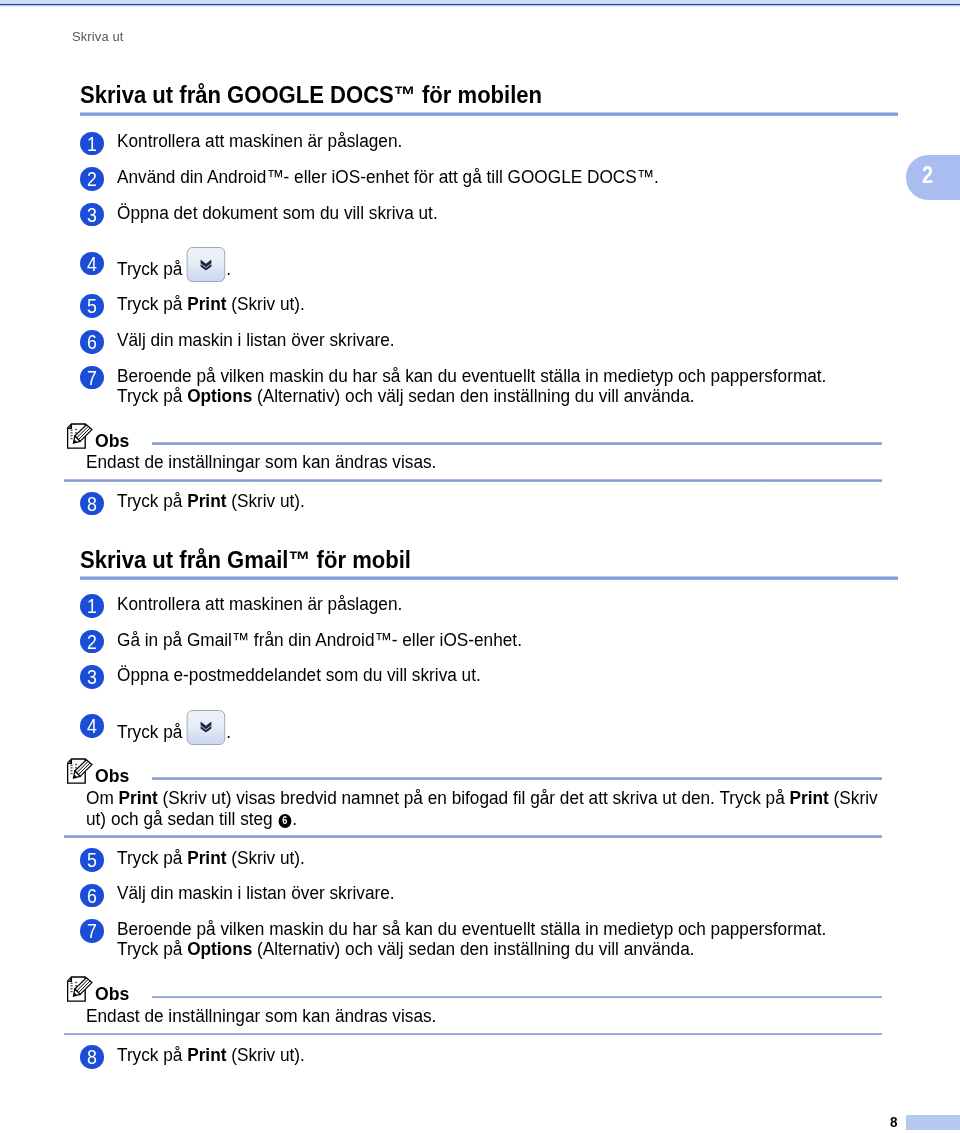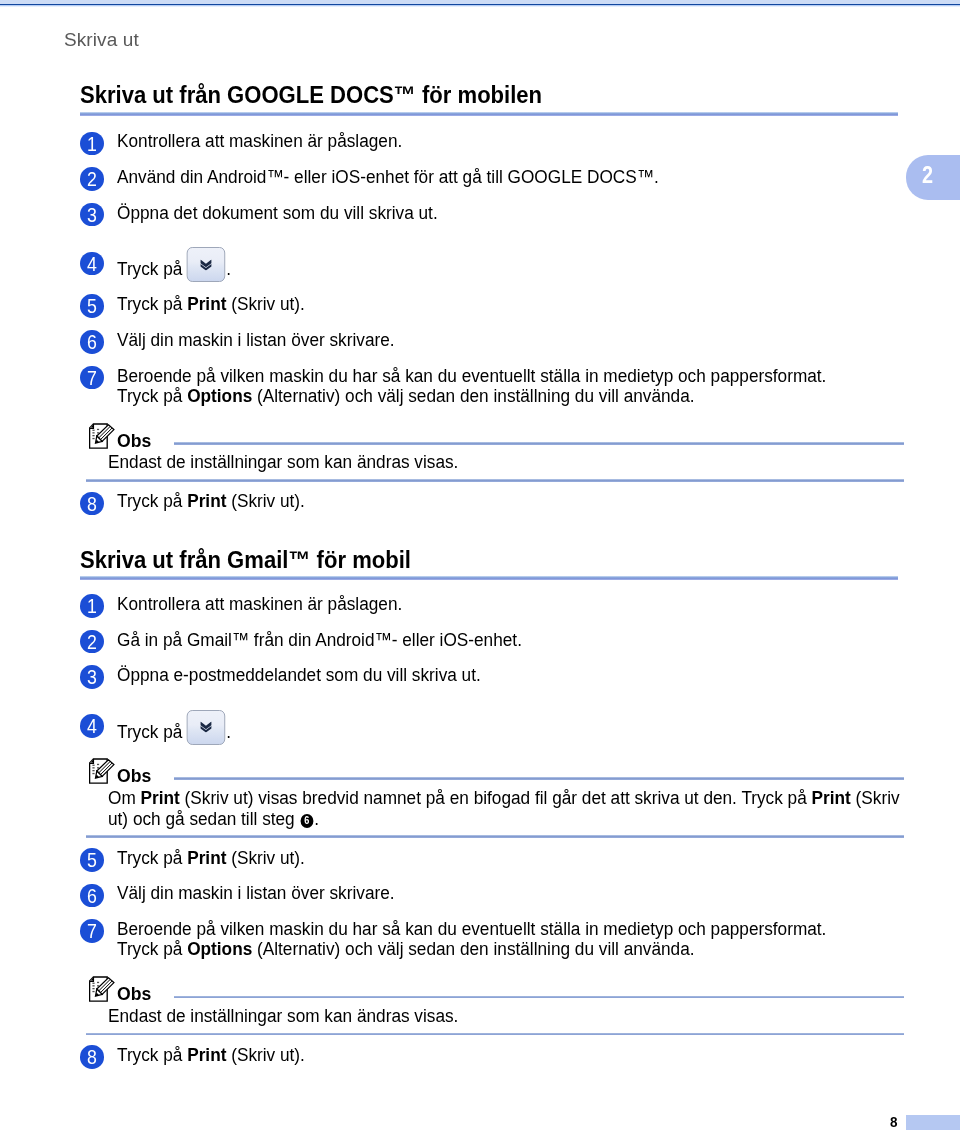--- a/index.html
+++ b/index.html
@@ -8,21 +8,21 @@
 .page{position:relative;width:960px;height:1133px;overflow:hidden;background:#fff;}
 
 
 .topbar{position:absolute;left:0;top:0;width:960px;height:8px;}
 .topbar .band-light{position:absolute;left:0;top:0;width:100%;height:3.5px;background:#cddcf6;}
 .topbar .band-dark{position:absolute;left:0;top:3.5px;width:100%;height:1.8px;background:#12479f;}
 .topbar .band-fade{position:absolute;left:0;top:5.3px;width:100%;height:2.2px;
   background:linear-gradient(#9dbcf0,rgba(255,255,255,0));}
 
 
-.breadcrumb{position:absolute;left:64px;top:29px;font-size:19px;color:#595959;letter-spacing:.1px;}
+.breadcrumb{position:absolute;left:72px;top:29px;font-size:13px;color:#595959;letter-spacing:.1px;}
 
 
 .chapter-tab{position:absolute;left:906px;top:155px;width:60px;height:45px;
   background:#aabdf0;border-radius:22px 0 0 22px;}
 .chapter-tab .num{position:absolute;left:16.2px;top:7.6px;font-size:24.2px;font-weight:bold;color:#fff;
   line-height:24px;display:inline-block;transform:scaleX(0.82);transform-origin:0 0;}
 
 
 .pagenum{position:absolute;left:890px;top:1114px;font-size:15px;font-weight:bold;color:#000;line-height:15px;display:inline-block;transform:scaleX(0.9);transform-origin:0 0;}
 .footbar{position:absolute;left:906px;top:1115px;width:60px;height:15px;background:#b5c8f2;}
@@ -49,21 +49,21 @@
   background:linear-gradient(180deg,#eef1f9 0%,#e9edf7 42%,#dfe6f4 58%,#ccd7ee 100%);
   box-sizing:border-box;}
 .chevbtn svg{position:absolute;left:50%;top:50%;transform:translate(-50%,-50%) scaleX(1.0905);}
 
 
 .inline-badge{display:inline-block;width:14px;height:14px;border-radius:50%;background:#000;
   color:#fff;font-size:10px;font-weight:bold;text-align:center;line-height:14px;
   vertical-align:1px;margin:0 1px;}
 
 
-.note{position:absolute;left:86px;width:818px;}
+.note{position:absolute;left:64px;width:818px;}
 .note .hdr{position:relative;height:29.8px;}
 .note .obs-icon{position:absolute;left:3.0px;top:0;line-height:0;}
 .note .obs-label{position:absolute;left:31.2px;top:9.0px;font-size:19.2px;font-weight:bold;color:#000;
   line-height:18px;transform:scaleX(0.917);transform-origin:0 0;}
 .note .hdr-rule{position:absolute;left:88.2px;right:0;top:19.5px;height:2.5px;
   background:linear-gradient(180deg,#b9cbe9 0%,#7f97cd 55%,#9fb3e0 100%);}
 .note .note-body{font-size:18.8px;line-height:20.9px;color:#000;margin:0 0 0 22.2px;
   transform:scaleX(0.917);transform-origin:0 0;width:885px;}
 .note .note-body b{font-weight:bold;}
 .note .bot-rule{margin-top:5.7px;height:2.5px;background:linear-gradient(180deg,#b9cbe9 0%,#7f97cd 55%,#9fb3e0 100%);}

